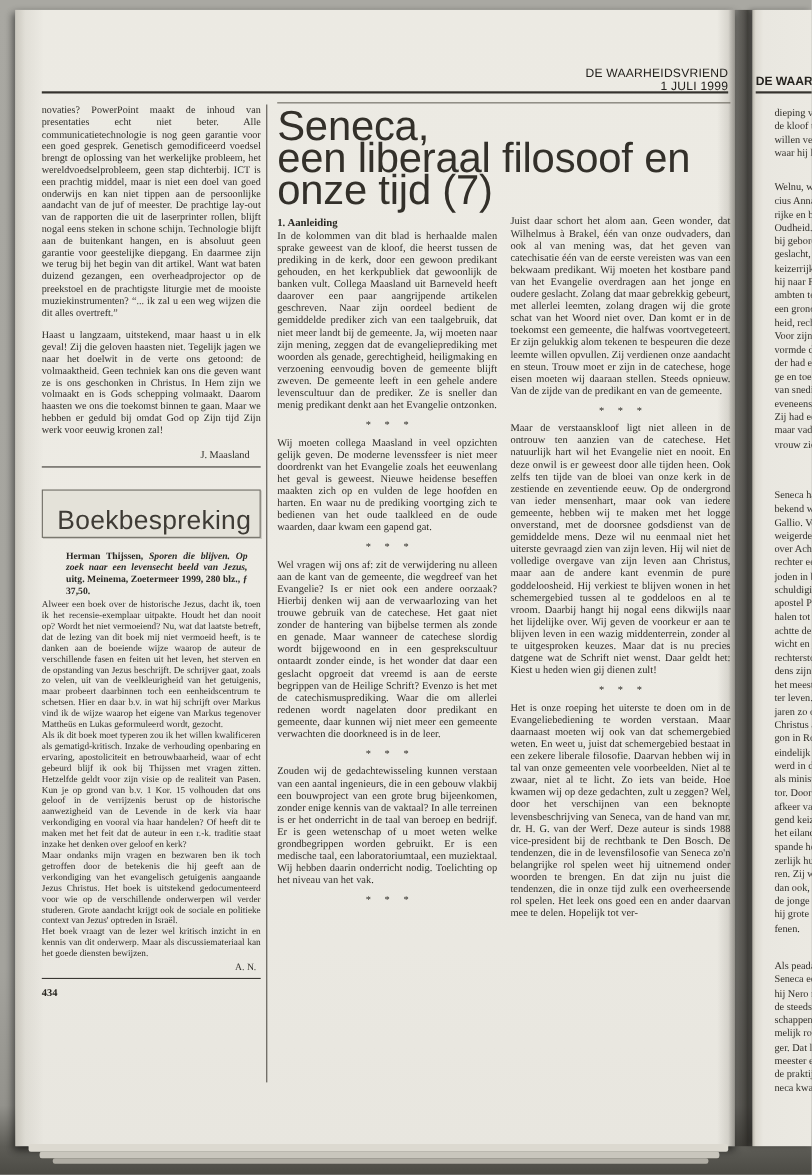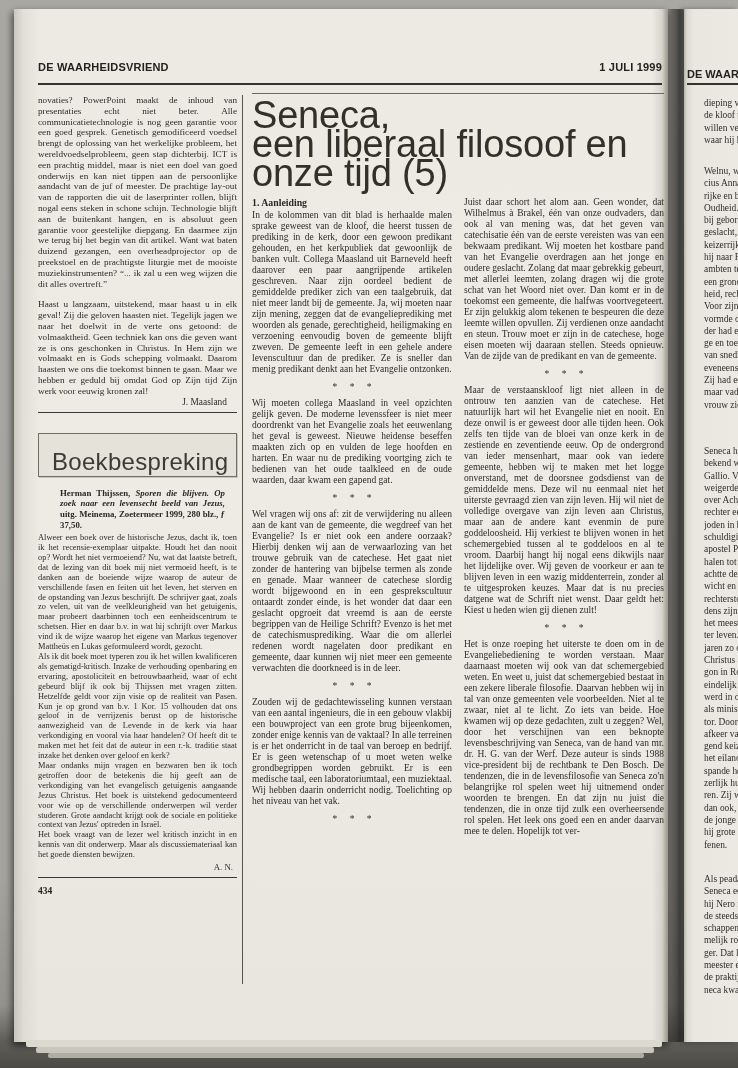--- a/index.html
+++ b/index.html
@@ -7,28 +7,28 @@
   .photo{position:relative;width:738px;height:1068px;overflow:hidden;
     background:linear-gradient(180deg,#a9a8a2 0px,#a4a39d 880px,#93928c 1005px,#5e5d57 1042px,#4b4a44 1068px);}
   
   .main-page{position:absolute;left:14px;top:9px;width:654px;height:1033px;
     background:
       linear-gradient(90deg,rgba(125,120,106,.30) 0px,rgba(125,120,106,.10) 9px,rgba(0,0,0,0) 26px),
       linear-gradient(270deg,rgba(110,105,95,.28) 0px,rgba(0,0,0,0) 16px),
       linear-gradient(180deg,#eceae3 0%,#edebe4 55%,#e8e6df 100%);
     box-shadow:0 3px 7px rgba(0,0,0,.45),-4px 3px 6px rgba(0,0,0,.22);}
   .mp-header{position:absolute;left:24px;top:52px;width:624px;height:24px;
-    border-bottom:2px solid #35332e;display:flex;justify-content:space-between;align-items:flex-start;
+    border-bottom:2px solid #35332e;display:flex;justify-content:space-between;align-items:flex-end;
     padding-bottom:3px;box-sizing:border-box;
-    font-family:"Liberation Sans",sans-serif;font-weight:bold;font-size:11px;color:#24221e;letter-spacing:.2px;}
+    font-family:"Liberation Sans",sans-serif;font-weight:normal;font-size:11px;color:#24221e;letter-spacing:.2px;flex-direction:column;}
   
   .left-col{position:absolute;left:24px;top:86px;width:199px;color:#2e2c27;}
   .lc-p{margin:0;font-size:9.2px;line-height:10.8px;text-align:justify;}
   .lc-p2{margin-top:10px;}
-  .byline{text-align:right;font-size:9.4px;margin:0 10px 0 0;color:#2e2c27;}
+  .byline{text-align:right;font-size:9.4px;margin:12px 10px 0 0;color:#2e2c27;}
   .rule{border-top:1.7px solid #3a3833;margin-top:5px;}
   .book-box{margin-top:20px;height:42px;background:#e4e2d9;border:1px solid #6f6d64;
     box-shadow:1px 1px 0 rgba(90,88,80,.25);display:flex;align-items:flex-end;padding-left:13px;
     font-family:"Liberation Sans",sans-serif;font-size:24px;color:#3e3b35;letter-spacing:.3px;}
   .book-ref{margin:11px 12px 2px 22px;font-size:8.8px;line-height:10.9px;font-weight:bold;text-align:justify;color:#2b2925;}
   .book-ref .bi{font-style:italic;}
   .rv-p{margin:0;font-size:8.4px;line-height:9.9px;text-align:justify;}
   .rv-by{font-size:8.8px;margin:2px 4px 0 0;}
   .page-num{margin-top:8px;font-weight:bold;font-size:9.5px;color:#27251f;}
   
@@ -94,21 +94,21 @@
       <div class="rule"></div>
       <div class="page-num">434</div>
     </div>
 
     <div class="vdiv"></div>
 
     <div class="article">
       <div class="a-rule"></div>
       <h1 class="a-title">
         <span>Seneca,</span>
-        <span>een liberaal filosoof en onze tijd (5)</span>
+        <span>een liberaal filosoof en onze tijd (7)</span>
       </h1>
       <div class="cols">
         <div class="col">
           <h2 class="a-h2">1. Aanleiding</h2>
           <p>In de kolommen van dit blad is herhaalde malen sprake geweest van de kloof, die heerst tussen de prediking in de kerk, door een gewoon predikant gehouden, en het kerkpubliek dat gewoonlijk de banken vult. Collega Maasland uit Barneveld heeft daarover een paar aangrijpende artikelen geschreven. Naar zijn oordeel bedient de gemiddelde prediker zich van een taalgebruik, dat niet meer landt bij de gemeente. Ja, wij moeten naar zijn mening, zeggen dat de evangelieprediking met woorden als genade, gerechtigheid, heiligmaking en verzoening eenvoudig boven de gemeente blijft zweven. De gemeente leeft in een gehele andere levenscultuur dan de prediker. Ze is sneller dan menig predikant denkt aan het Evangelie ontzonken.</p>
           <div class="sep">* * *</div>
           <p>Wij moeten collega Maasland in veel opzichten gelijk geven. De moderne levenssfeer is niet meer doordrenkt van het Evangelie zoals het eeuwenlang het geval is geweest. Nieuwe heidense beseffen maakten zich op en vulden de lege hoofden en harten. En waar nu de prediking voortging zich te bedienen van het oude taalkleed en de oude waarden, daar kwam een gapend gat.</p>
           <div class="sep">* * *</div>
           <p>Wel vragen wij ons af: zit de verwijdering nu alleen aan de kant van de gemeente, die wegdreef van het Evangelie? Is er niet ook een andere oorzaak? Hierbij denken wij aan de verwaarlozing van het trouwe gebruik van de catechese. Het gaat niet zonder de hantering van bijbelse termen als zonde en genade. Maar wanneer de catechese slordig wordt bijgewoond en in een gesprekscultuur ontaardt zonder einde, is het wonder dat daar een geslacht opgroeit dat vreemd is aan de eerste begrippen van de Heilige Schrift? Evenzo is het met de catechismusprediking. Waar die om allerlei redenen wordt nagelaten door predikant en gemeente, daar kunnen wij niet meer een gemeente verwachten die doorkneed is in de leer.</p>
           <div class="sep">* * *</div>

